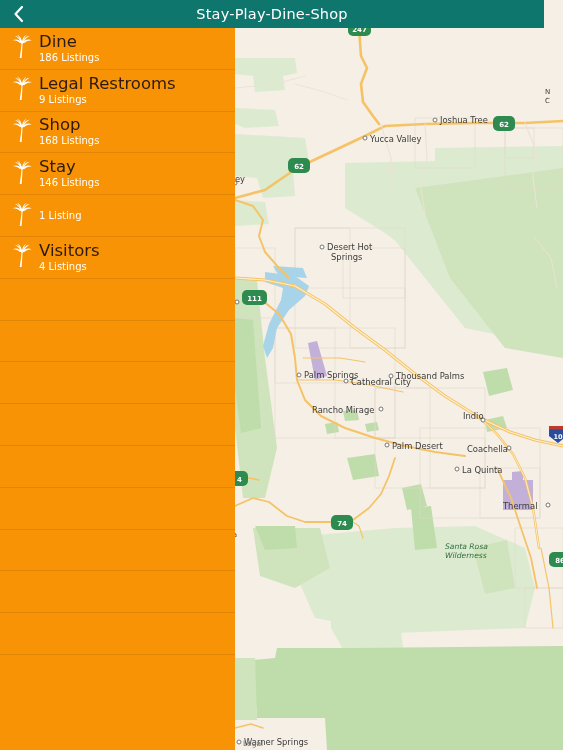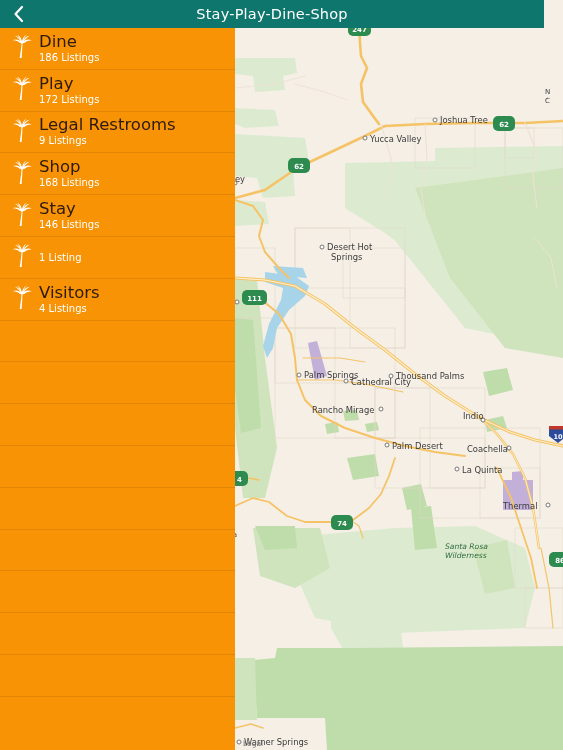--- a/index.html
+++ b/index.html
@@ -108,40 +108,20 @@
           </g>
         </svg>
       </div>
       <div class="rowtext">
         <span class="rowtitle">Dine</span>
         <span class="rowsub">186 Listings</span>
       </div>
     </div>
 
 
-    <div class="row filled">
-      <div class="palm">
-        <svg width="28" height="28" viewBox="0 0 32 32">
-          <g fill="#ffffff">
-            <path d="M15.6 9.5 C15.2 14 14.6 20 13.4 27.5 L15.6 27.5 C16.2 20 16.4 14 16.6 9.8 Z"></path>
-            <path d="M15.8 9.2 C12.5 6.2 8.8 5.4 5.2 7.2 C8.6 6.9 11.3 8 13.6 10.4 Z"></path>
-            <path d="M16.4 9.2 C19.8 6.0 23.8 5.2 27.2 7.4 C23.6 7.0 20.6 8.2 18.2 10.6 Z"></path>
-            <path d="M15.9 8.9 C14.6 5.2 11.6 2.4 7.8 2.0 C10.8 3.6 13.0 5.8 14.6 9.4 Z"></path>
-            <path d="M16.4 8.9 C17.8 5.0 21.0 2.2 24.8 1.9 C21.6 3.6 19.4 5.9 17.8 9.4 Z"></path>
-            <path d="M16.1 8.6 C16.4 5.2 18.4 2.2 21.4 0.6 C19.2 3.0 17.8 5.6 17.2 9.0 Z"></path>
-            <path d="M15.8 8.6 C15.4 5.0 13.4 2.0 10.4 0.5 C12.6 3.0 14.2 5.6 14.8 9.0 Z"></path>
-            <circle cx="16.05" cy="9.3" r="1.7"></circle>
-          </g>
-        </svg>
-      </div>
-      <div class="rowtext">
-        <span class="rowtitle">Play</span>
-        <span class="rowsub">172 Listings</span>
-      </div>
-    </div>
 
     <div class="row filled">
       <div class="palm">
         <svg width="28" height="28" viewBox="0 0 32 32">
           <g fill="#ffffff">
             <path d="M15.6 9.5 C15.2 14 14.6 20 13.4 27.5 L15.6 27.5 C16.2 20 16.4 14 16.6 9.8 Z"></path>
             <path d="M15.8 9.2 C12.5 6.2 8.8 5.4 5.2 7.2 C8.6 6.9 11.3 8 13.6 10.4 Z"></path>
             <path d="M16.4 9.2 C19.8 6.0 23.8 5.2 27.2 7.4 C23.6 7.0 20.6 8.2 18.2 10.6 Z"></path>
             <path d="M15.9 8.9 C14.6 5.2 11.6 2.4 7.8 2.0 C10.8 3.6 13.0 5.8 14.6 9.4 Z"></path>
             <path d="M16.4 8.9 C17.8 5.0 21.0 2.2 24.8 1.9 C21.6 3.6 19.4 5.9 17.8 9.4 Z"></path>

